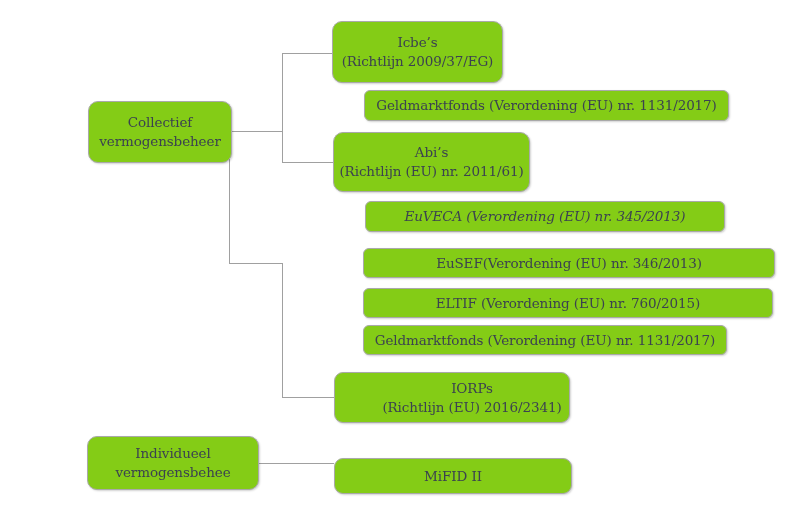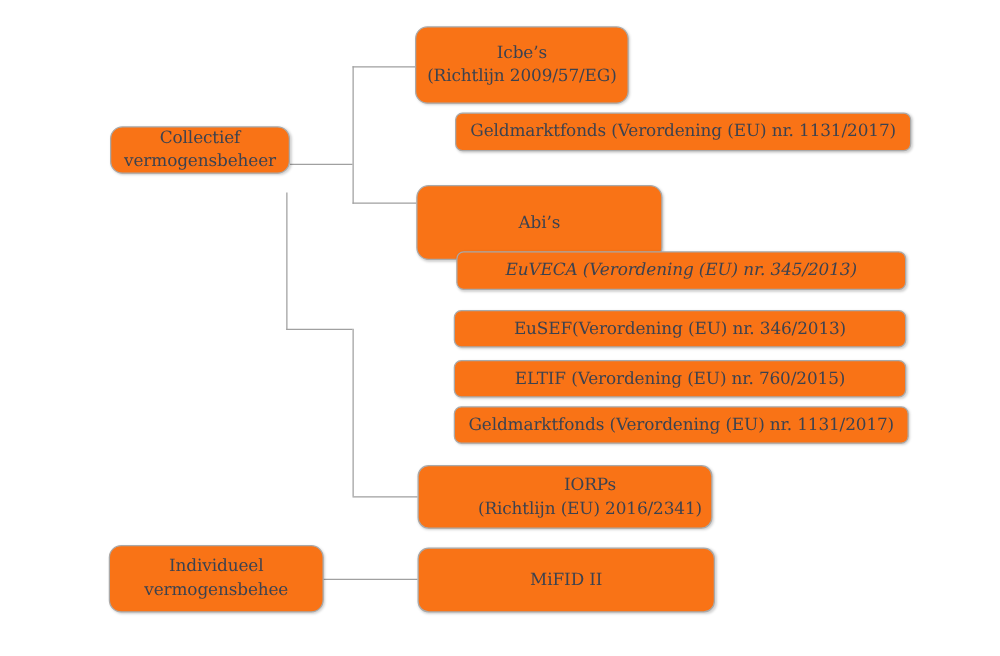--- a/index.html
+++ b/index.html
@@ -11,21 +11,21 @@
     position: relative;
     width: 800px;
     height: 525px;
     background: #ffffff;
     font-family: "DejaVu Serif", "Liberation Serif", serif;
     overflow: hidden;
   }
   .node {
     position: absolute;
     box-sizing: border-box;
-    background: #f97316;
+    background: #84cc16;
     border: 1px solid #a9a9a9;
     box-shadow: 1px 1px 2px rgba(0,0,0,0.18);
     color: #3b4250;
     display: flex;
     flex-direction: column;
     align-items: center;
     justify-content: center;
     text-align: right;
     font-size: 13.5px;
     line-height: 19px;
@@ -48,60 +48,61 @@
   <div class="connector" style="left:232px; top:131px; width:50px; height:1px;"></div>
   <div class="connector" style="left:282px; top:53px; width:1px; height:110px;"></div>
   <div class="connector" style="left:282px; top:53px; width:50px; height:1px;"></div>
   <div class="connector" style="left:282px; top:162px; width:51px; height:1px;"></div>
   <div class="connector" style="left:229px; top:154px; width:1px; height:110px;"></div>
   <div class="connector" style="left:229px; top:263px; width:53px; height:1px;"></div>
   <div class="connector" style="left:282px; top:263px; width:1px; height:134px;"></div>
   <div class="connector" style="left:282px; top:397px; width:52px; height:1px;"></div>
   <div class="connector" style="left:233px; top:463px; width:101px; height:1px;"></div>
 
-  <div class="node big" style="left:88px; top:101px; width:144px; height:38px;">
+  <div class="node big" style="left:88px; top:101px; width:144px; height:62px;">
     <span>Collectief</span>
     <span>vermogensbeheer</span>
   </div>
 
   <div class="node big" style="left:332px; top:21px; width:171px; height:62px;">
     <span>Icbe’s</span>
-    <span>(Richtlijn 2009/57/EG)</span>
+    <span>(Richtlijn 2009/37/EG)</span>
   </div>
 
   <div class="node small" style="left:364px; top:90px; width:365px; height:31px;">
     <span>Geldmarktfonds (Verordening (EU) nr. 1131/2017)</span>
   </div>
 
-  <div class="node big" style="left:333px; top:132px; width:197px; height:60px;margin-top:16px;">
+  <div class="node big" style="left:333px; top:132px; width:197px; height:60px;">
     <span>Abi’s</span>
+    <span>(Richtlijn (EU) nr. 2011/61)</span>
   </div>
 
   <div class="node small" style="left:365px; top:201px; width:360px; height:31px;font-style:italic;">
     <span>EuVECA (Verordening (EU) nr. 345/2013)</span>
   </div>
 
-  <div class="node small" style="left:363px; top:248px; width:362px; height:30px;">
+  <div class="node small" style="left:363px; top:248px; width:412px; height:30px;">
     <span>EuSEF(Verordening (EU) nr. 346/2013)</span>
   </div>
 
-  <div class="node small" style="left:363px; top:288px; width:362px; height:30px;">
+  <div class="node small" style="left:363px; top:288px; width:410px; height:30px;">
     <span>ELTIF (Verordening (EU) nr. 760/2015)</span>
   </div>
 
   <div class="node small" style="left:363px; top:325px; width:364px; height:30px;">
     <span>Geldmarktfonds (Verordening (EU) nr. 1131/2017)</span>
   </div>
 
   <div class="node mid" style="left:334px; top:372px; width:236px; height:51px;padding-left:40px;">
     <span>IORPs</span>
     <span>(Richtlijn (EU) 2016/2341)</span>
   </div>
 
-  <div class="node mid" style="left:334px; top:438px; width:238px; height:52px;">
+  <div class="node mid" style="left:334px; top:458px; width:238px; height:36px;">
     <span>MiFID II</span>
   </div>
 
   <div class="node big" style="left:87px; top:436px; width:172px; height:54px;">
     <span>Individueel</span>
     <span>vermogensbehee</span>
   </div>
 
 </div>
 

